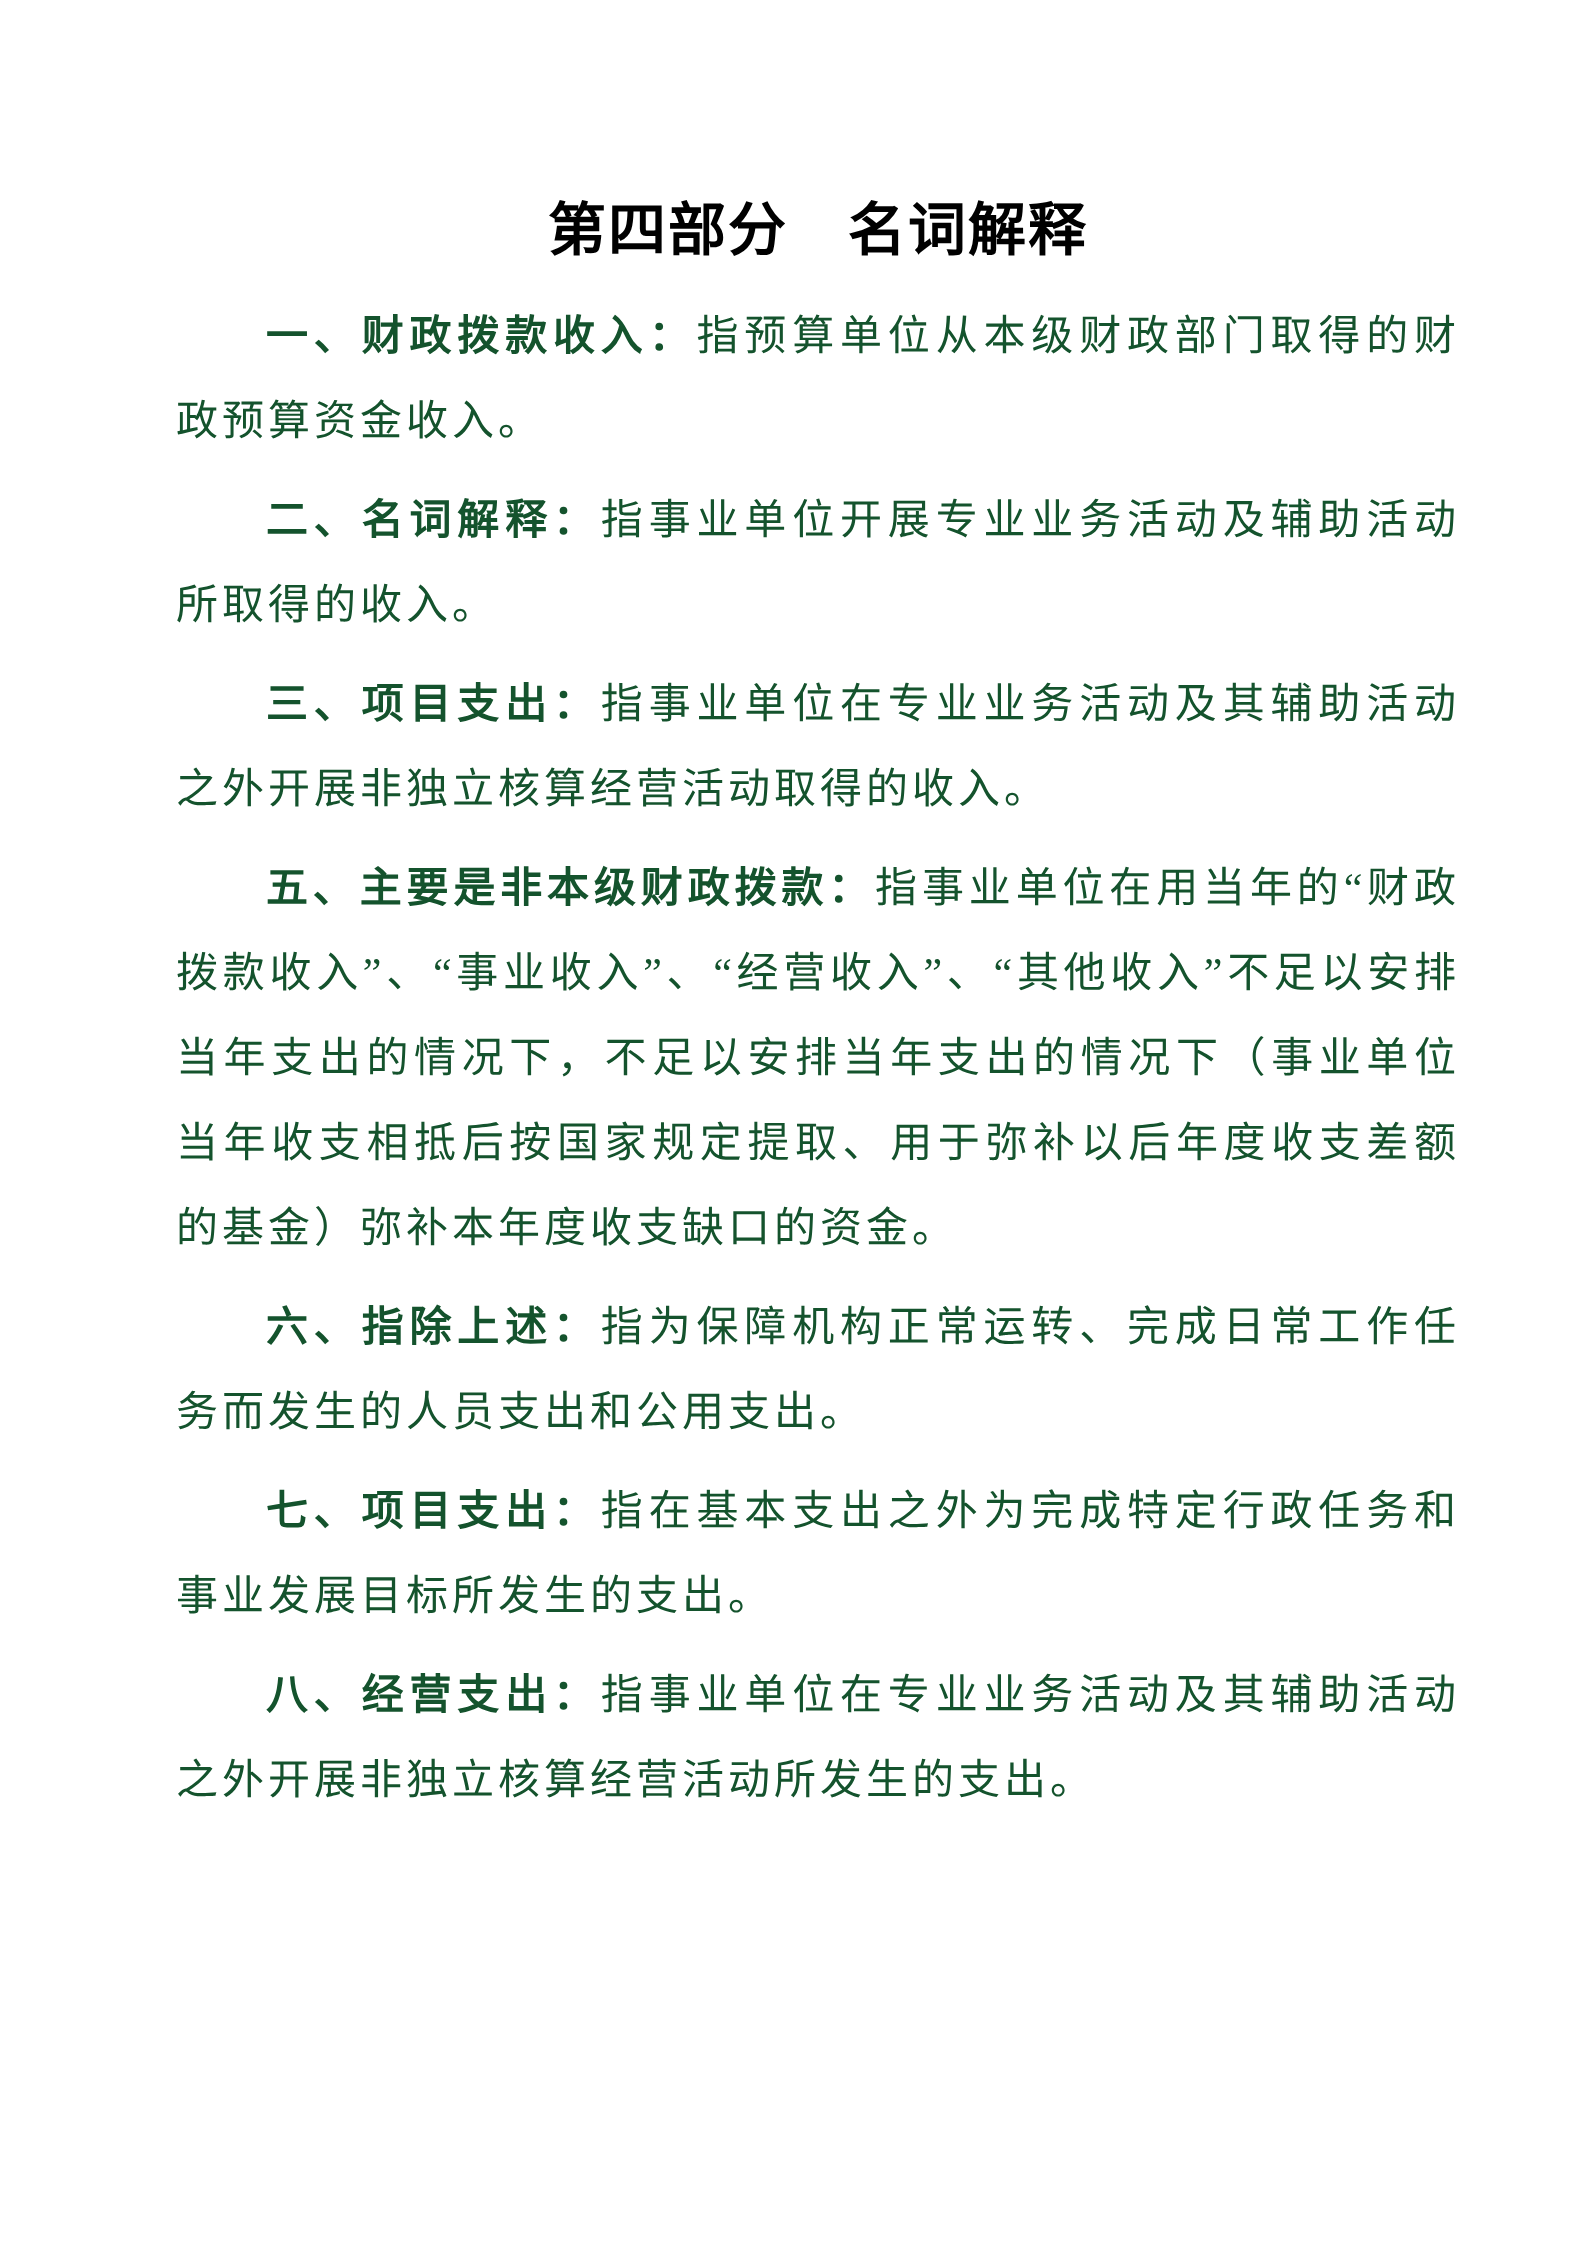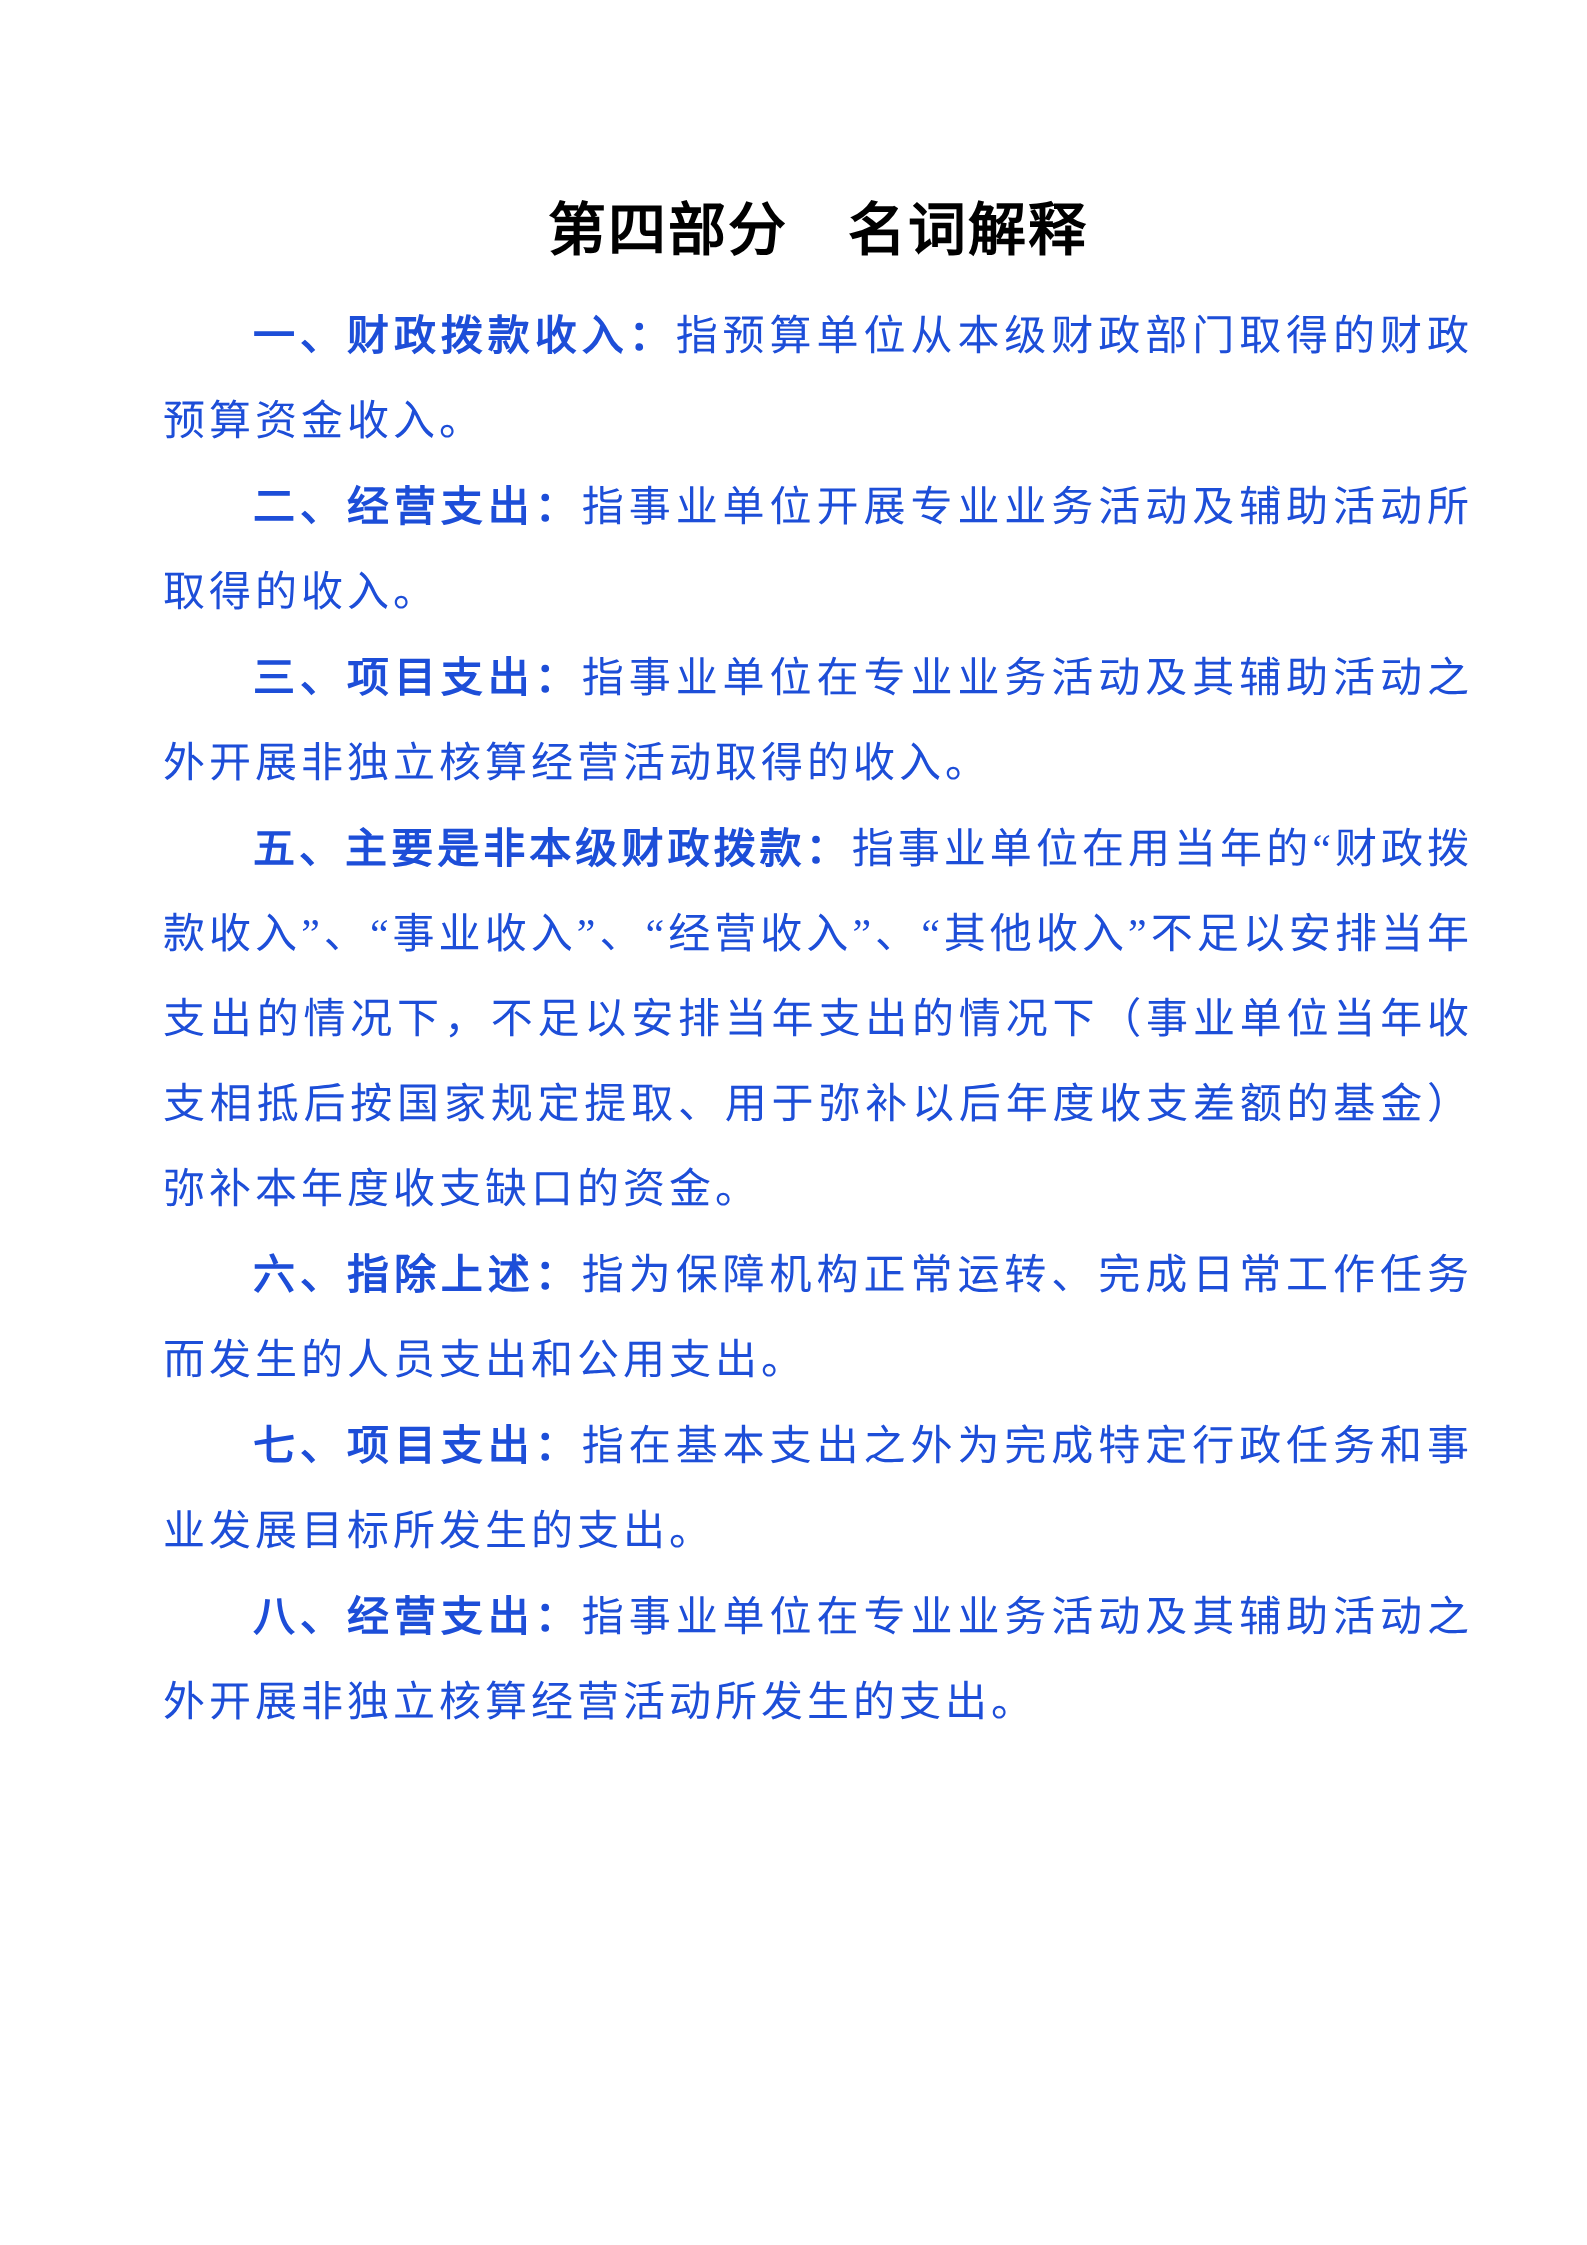--- a/index.html
+++ b/index.html
@@ -25,49 +25,49 @@
     text-align: center;
     font-family: "Liberation Sans", sans-serif;
     font-size: 58px;
     font-weight: 700;
     line-height: 90px;
     letter-spacing: 2px;
     margin: 0 0 18px 0;
     color: #000;
   }
   .para {
-    margin: 0;
+    margin: 13px;
     font-size: 42px;
     line-height: 85px;
     text-align: justify;
     text-justify: inter-character;
     text-indent: 90px;
     letter-spacing: 4px;
     word-break: break-all;
-    color: #1d4ed8;
+    color: #14532d;
   }
   .term {
     font-family: "Liberation Sans", sans-serif;
     font-weight: 700;
   }
   .definition {
     font-family: "Liberation Serif", serif;
     font-weight: 400;
   }
 </style>
 </head>
 <body>
 
 <div class="page">
   <h1 class="doc-title">第四部分　名词解释</h1>
 
   <div id="para-container">
   <p class="para"><span class="term">一、财政拨款收入：</span><span class="definition">指预算单位从本级财政部门取得的财政预算资金收入。</span></p>
 
-  <p class="para"><span class="term">二、经营支出：</span><span class="definition">指事业单位开展专业业务活动及辅助活动所取得的收入。</span></p>
+  <p class="para"><span class="term">二、名词解释：</span><span class="definition">指事业单位开展专业业务活动及辅助活动所取得的收入。</span></p>
 
   <p class="para"><span class="term">三、项目支出：</span><span class="definition">指事业单位在专业业务活动及其辅助活动之外开展非独立核算经营活动取得的收入。</span></p>
 
 
   <p class="para"><span class="term">五、主要是非本级财政拨款：</span><span class="definition">指事业单位在用当年的“财政拨款收入”、“事业收入”、“经营收入”、“其他收入”不足以安排当年支出的情况下，不足以安排当年支出的情况下（事业单位当年收支相抵后按国家规定提取、用于弥补以后年度收支差额的基金）弥补本年度收支缺口的资金。</span></p>
 
   <p class="para"><span class="term">六、指除上述：</span><span class="definition">指为保障机构正常运转、完成日常工作任务而发生的人员支出和公用支出。</span></p>
 
   <p class="para"><span class="term">七、项目支出：</span><span class="definition">指在基本支出之外为完成特定行政任务和事业发展目标所发生的支出。</span></p>
 

